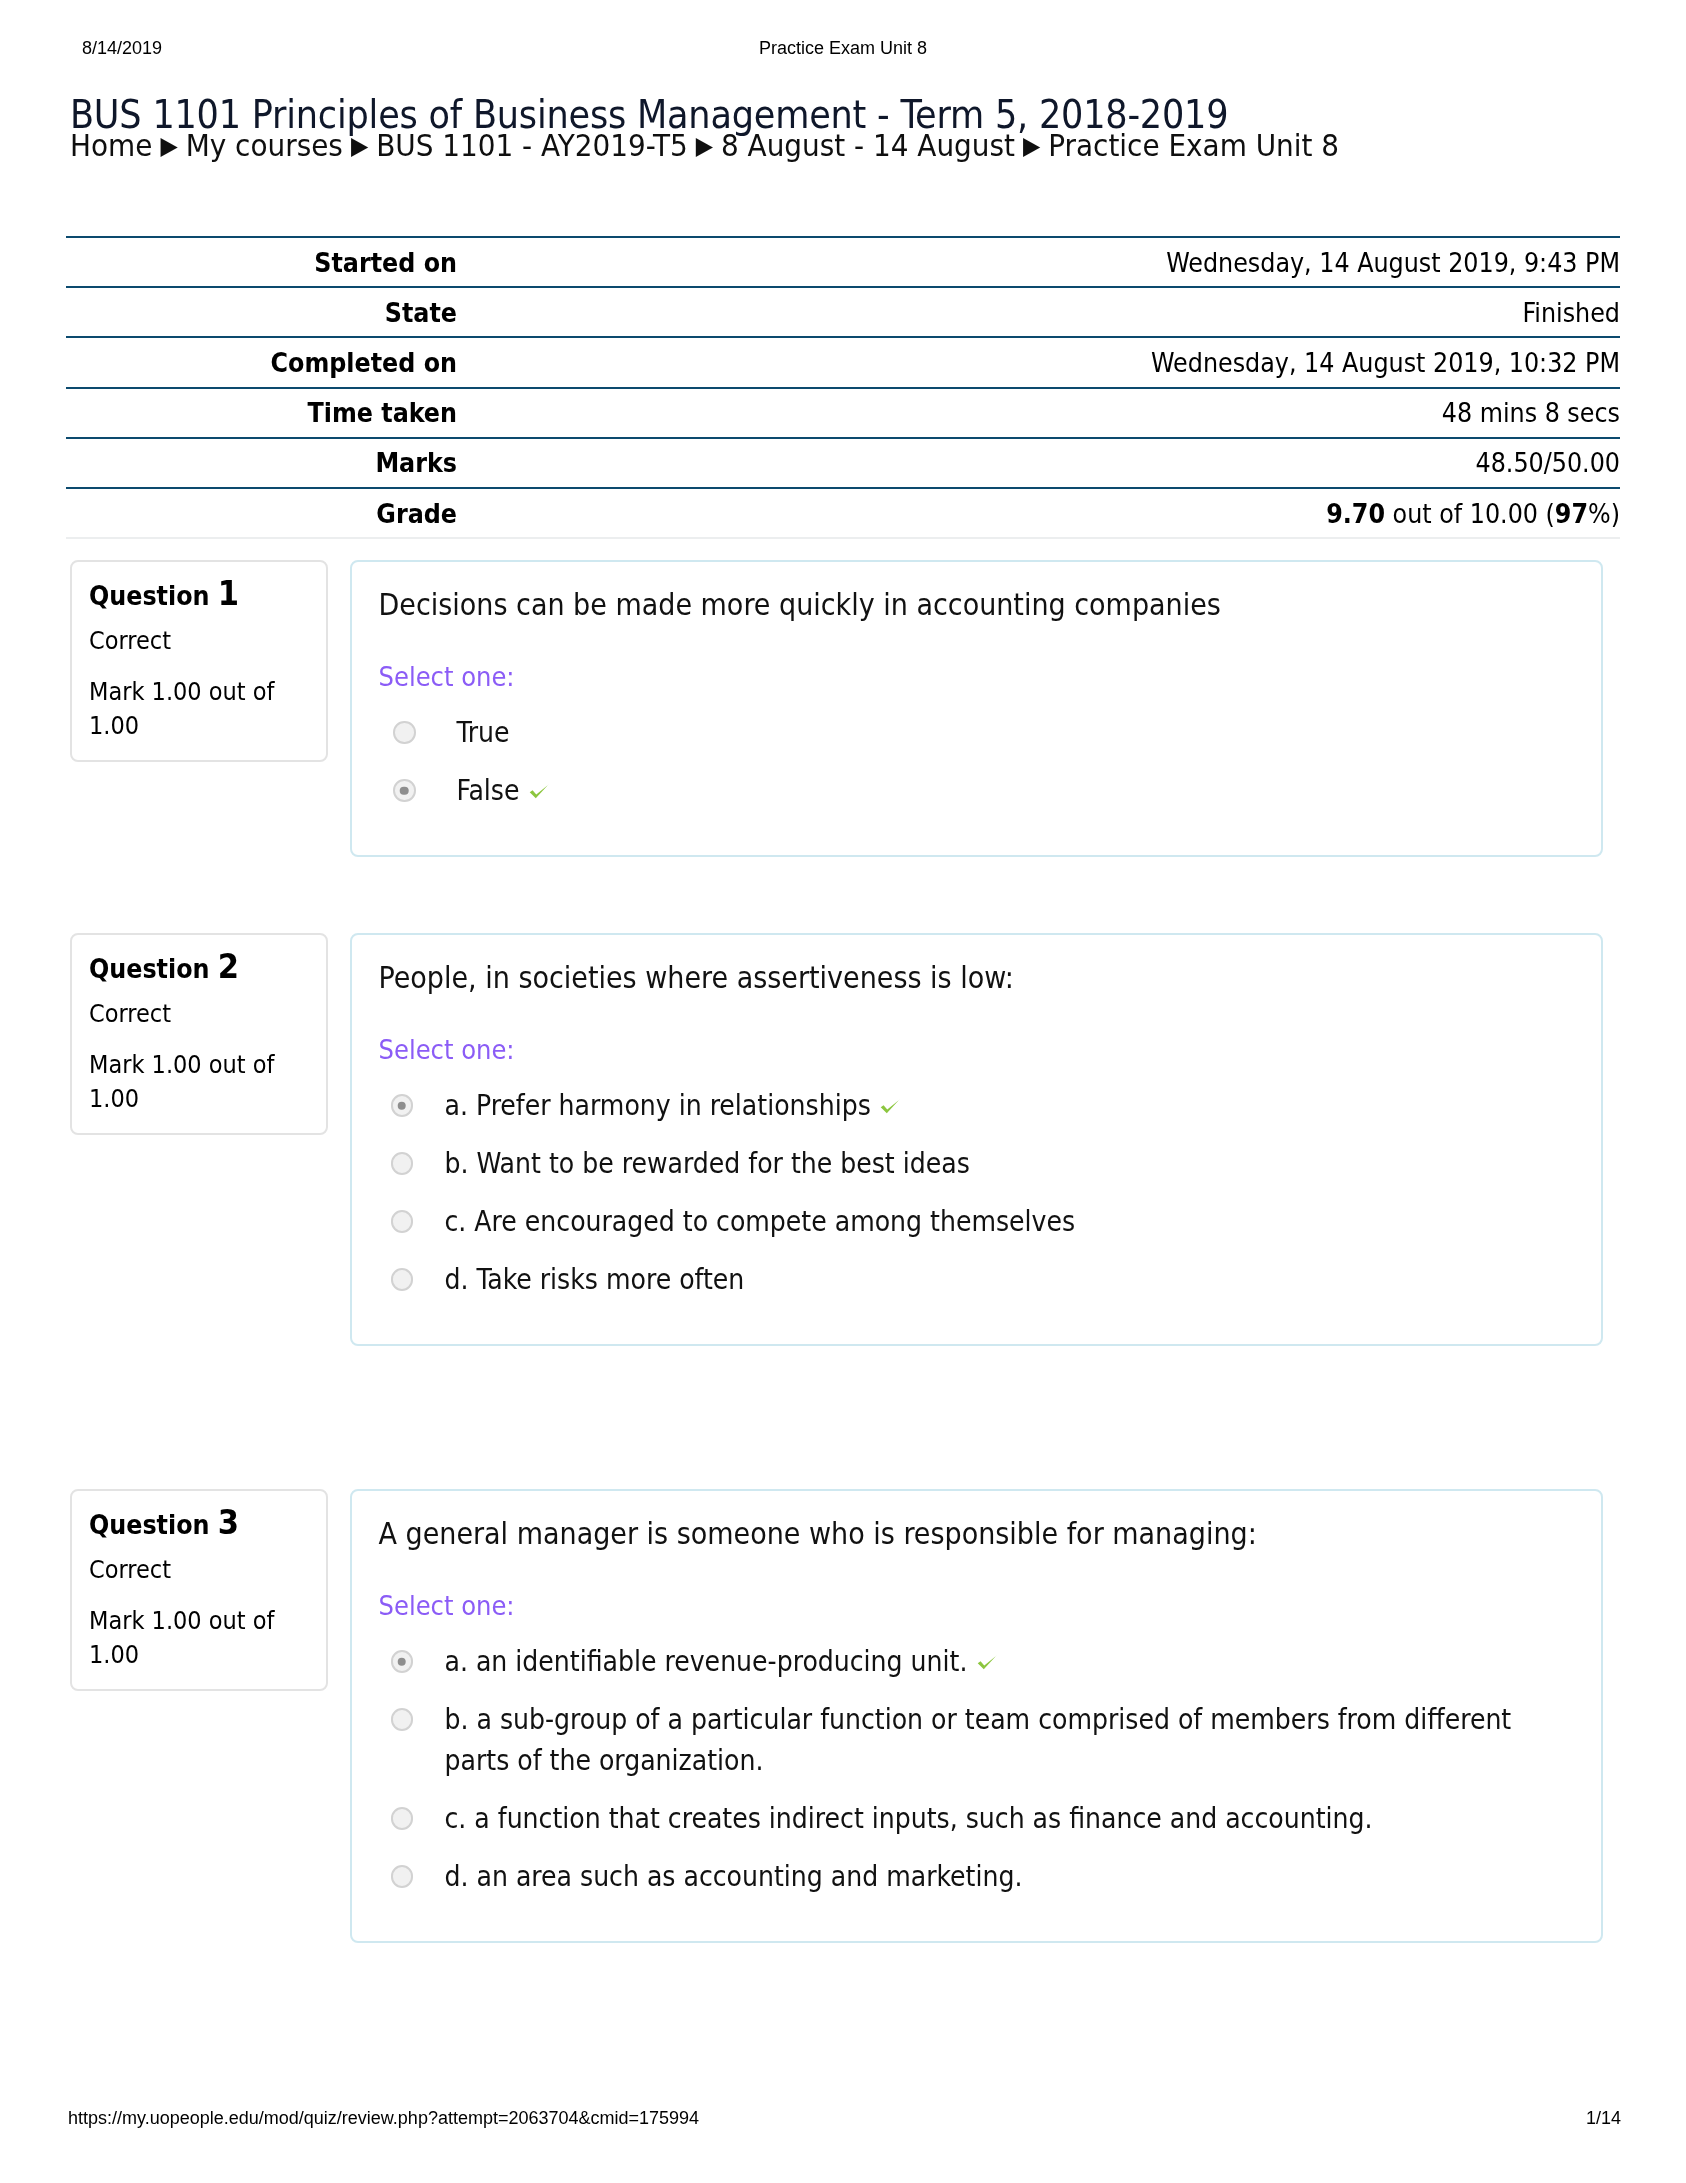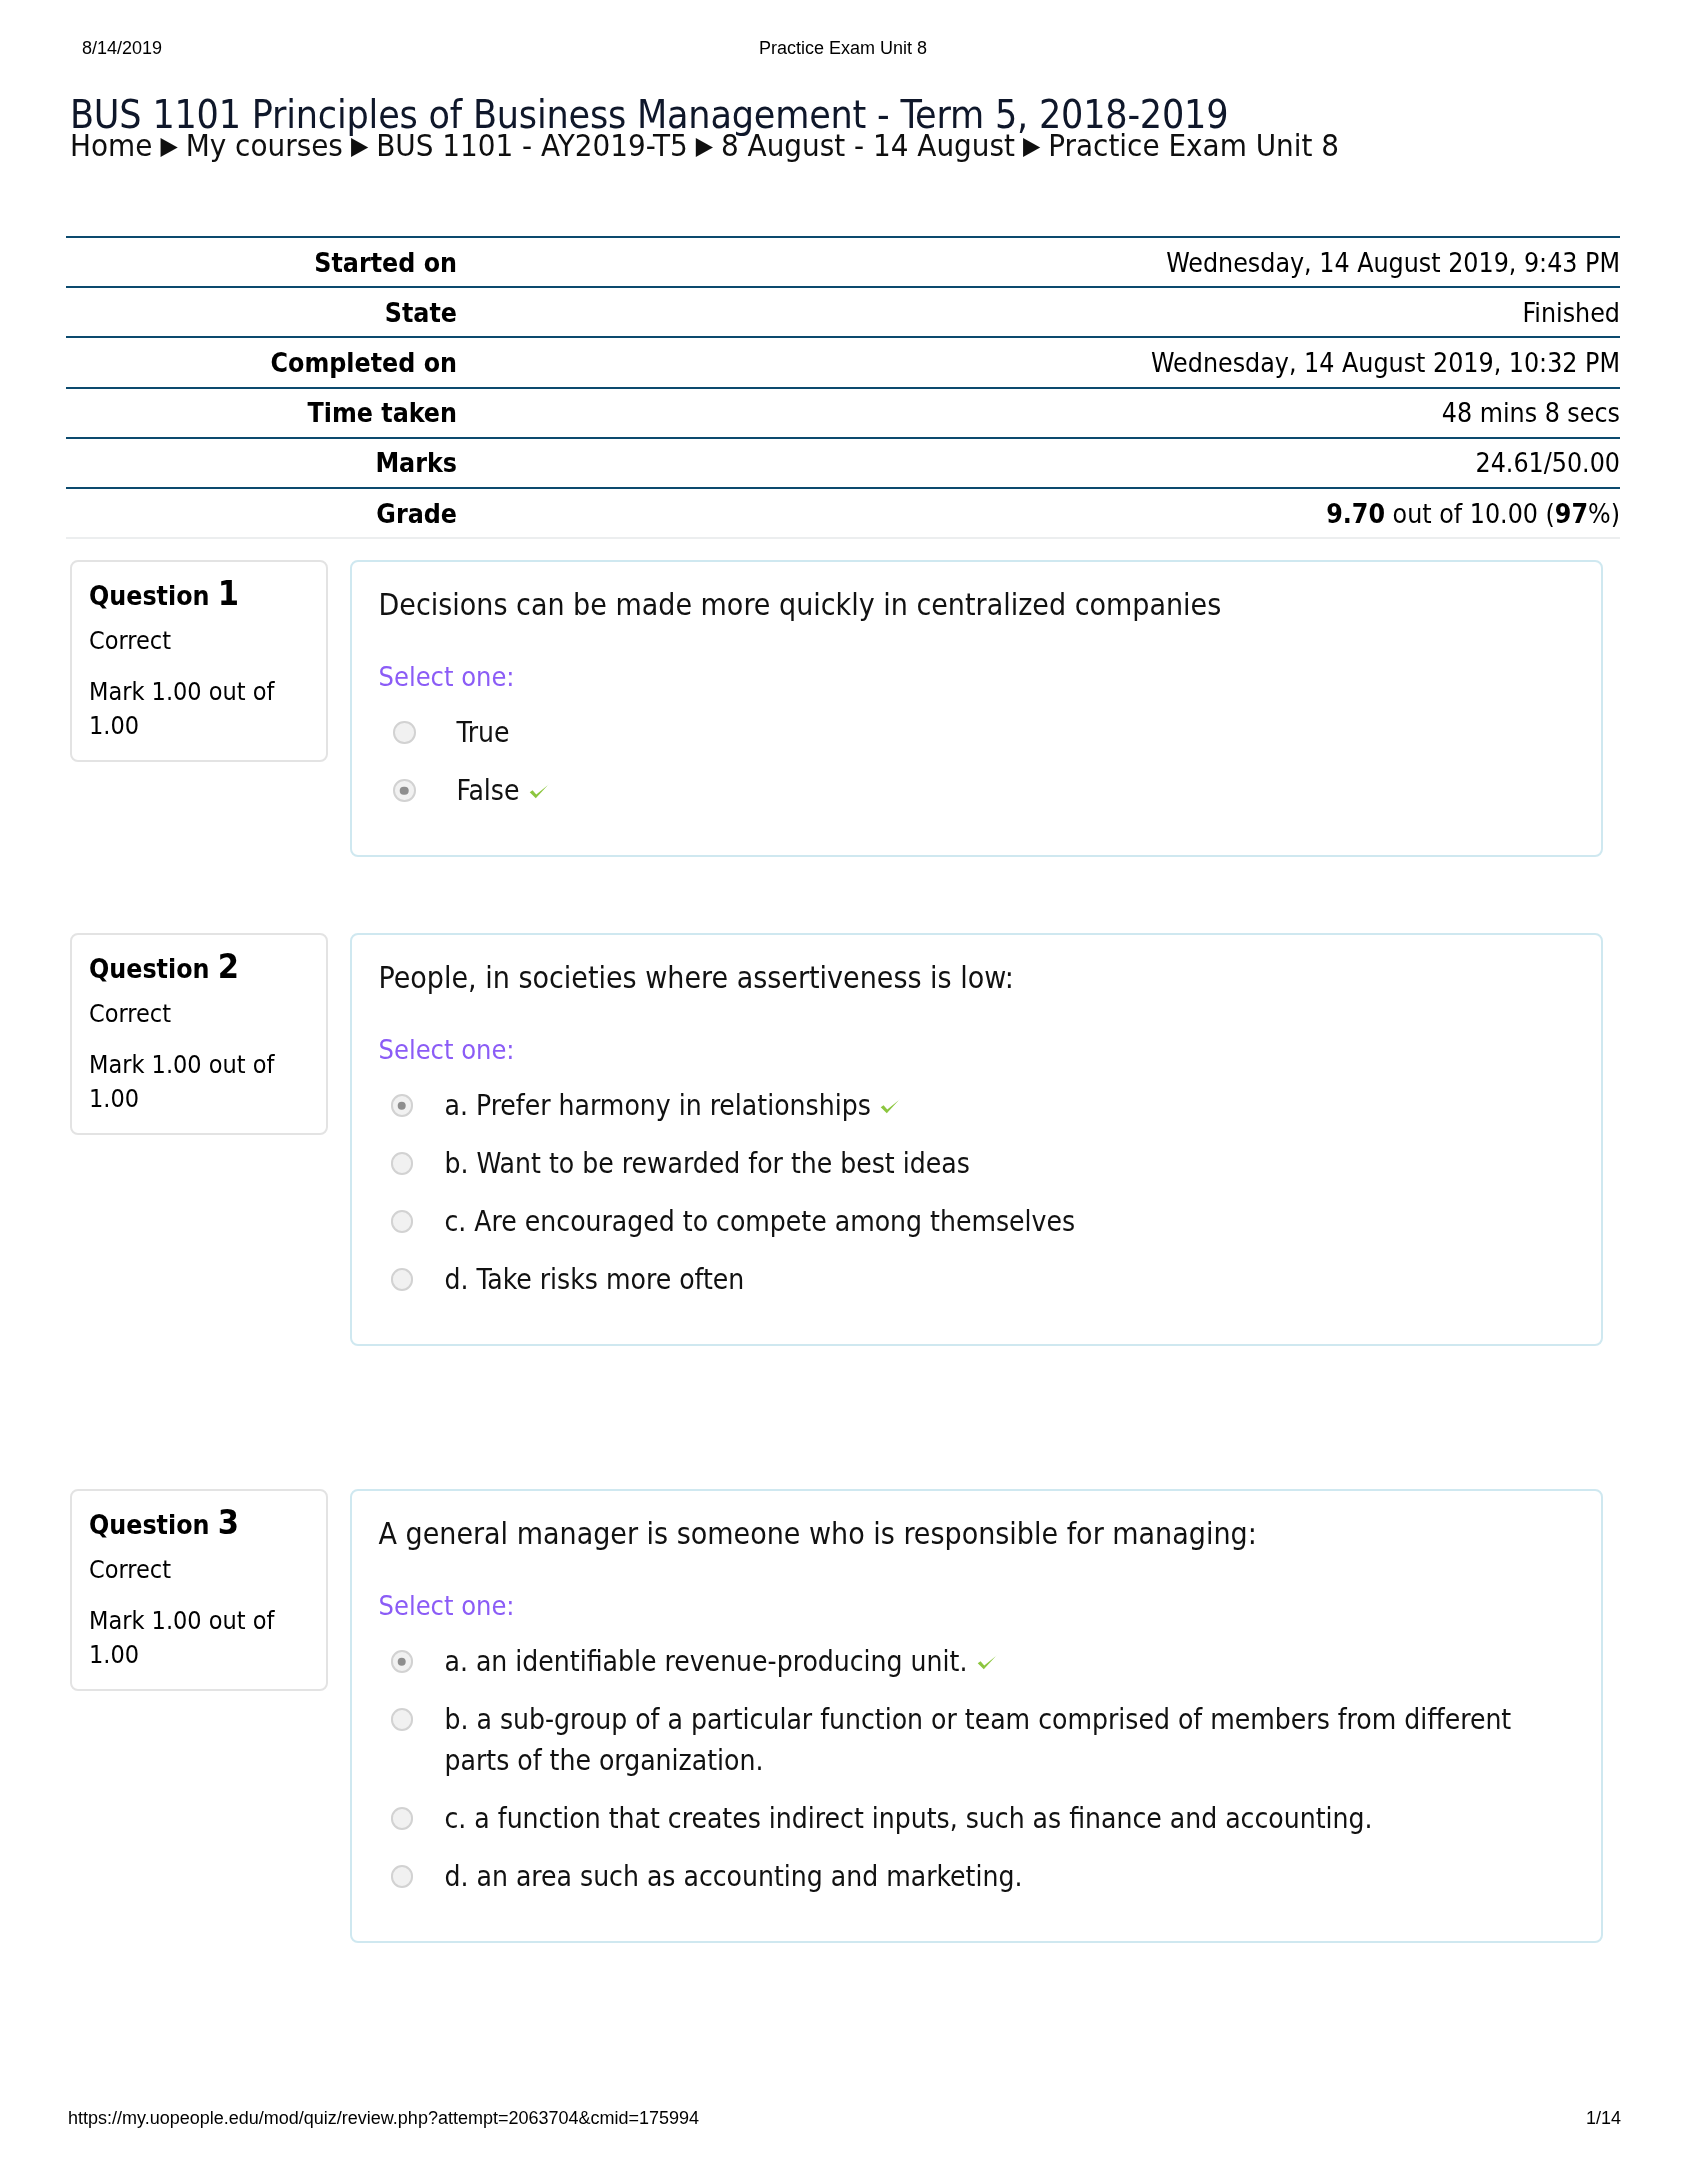--- a/index.html
+++ b/index.html
@@ -278,38 +278,38 @@
         <tr>
           <td class="k">Completed on</td>
           <td class="v">Wednesday, 14 August 2019, 10:32 PM</td>
         </tr>
         <tr>
           <td class="k">Time taken</td>
           <td class="v">48 mins 8 secs</td>
         </tr>
         <tr>
           <td class="k">Marks</td>
-          <td class="v">24.61/50.00</td>
+          <td class="v">48.50/50.00</td>
         </tr>
         <tr>
           <td class="k">Grade</td>
           <td class="v"><b>9.70</b> out of 10.00 (<b>97</b>%)</td>
         </tr>
       </tbody>
   </table>
 
   <div id="questions-host">
       <div class="question" style="top: 560px;">
         <div class="q-info">
           <div class="q-num"><span>Question </span><span class="nbig">1</span></div>
           <div class="q-state">Correct</div>
           <div class="q-mark">Mark 1.00 out of 1.00</div>
         </div>
         <div class="q-content">
-          <div class="q-text">Decisions can be made more quickly in centralized companies</div>
+          <div class="q-text">Decisions can be made more quickly in accounting companies</div>
           <div class="q-prompt">Select one:</div>
           <div class="opt tf"><span class="radio"></span><span class="opt-label">True</span></div>
           <div class="opt tf"><span class="radio sel"></span><span class="opt-label">False</span><span class="tick"><svg viewBox="0 0 24 24" width="28" height="28">
                 <path d="M3.2 13.1 L8.4 18.3 L21.2 4.2 L18.6 7.0 L8.8 15.0 L5.6 11.4 Z" fill="#8cc63f"></path>
               </svg></span></div>
         </div>
       </div>
       <div class="question" style="top: 933px;">
         <div class="q-info">
           <div class="q-num"><span>Question </span><span class="nbig">2</span></div>

